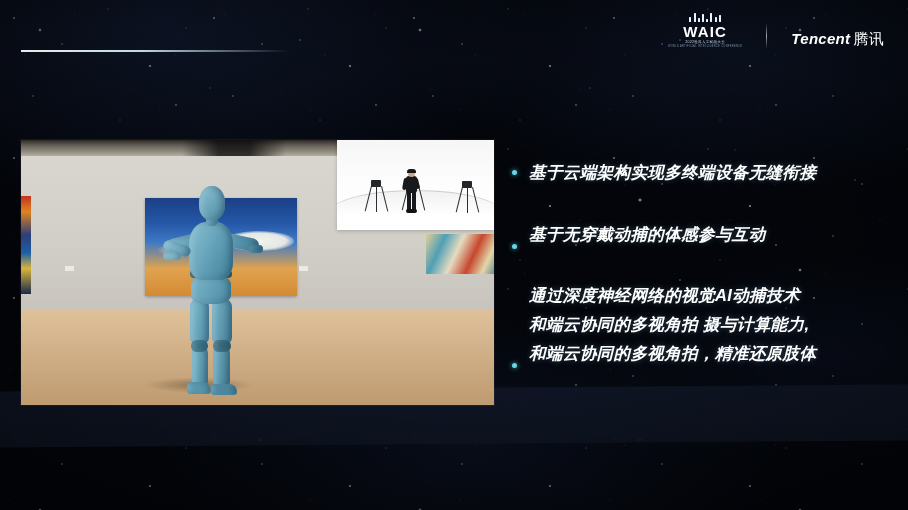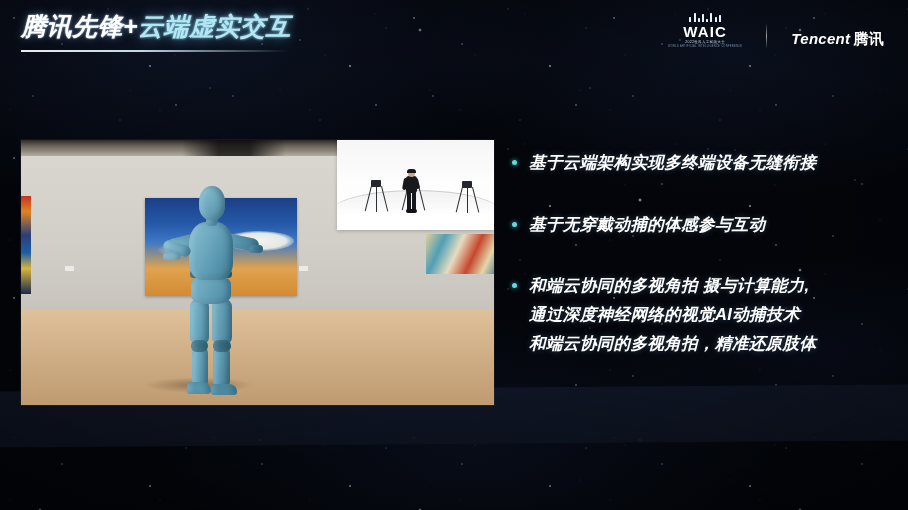--- a/index.html
+++ b/index.html
@@ -141,21 +141,21 @@
     margin-top: 1.4px; white-space: nowrap;
   }
   .logo-divider {
     width: 1px; height: 26px;
     background: linear-gradient(180deg, rgba(255,255,255,0), rgba(255,255,255,.62), rgba(255,255,255,0));
   }
   .tencent {
     font-size: 15px; font-weight: bold; font-style: italic;
     color: #ffffff; letter-spacing: .3px; white-space: nowrap;
   }
-  .tencent .cn { font-style: normal; font-weight: bold; margin-left: 3px; }
+  .tencent .cn { font-style: normal; font-weight: normal; margin-left: 3px; }
   
   .photo {
     position: absolute;
     left: 21px; top: 140px;
     width: 473px; height: 265px;
     overflow: hidden;
     background: #cfcbc4;
     box-shadow: 0 0 0 1px rgba(255,255,255,.05);
   }
   .gal-ceiling {
@@ -284,22 +284,23 @@
   .bullet {
     display: flex;
     align-items: flex-start;
     color: #ffffff;
     font-size: 16.5px;
     font-weight: bold;
     font-style: italic;
     line-height: 29px;
     letter-spacing: .4px;
     text-shadow: 0 0 6px rgba(150,205,245,.30);
-  }
-  .bullet + .bullet { margin-top: 33px; }
+    margin-top: 10px;
+  }
+  .bullet + .bullet { margin-top: 33px; align-items: flex-end; }
   .bullet .dot {
     flex: 0 0 auto;
     width: 5px; height: 5px;
     border-radius: 50%;
     background: #63d8e6;
     margin: 12px 12px 0 0;
     box-shadow: 0 0 5px rgba(99,216,230,.8);
   }
   .bullet .txt { flex: 1 1 auto; }
   .bullet .txt .ln { display: block; white-space: pre; }
@@ -312,23 +313,20 @@
 
   <div class="starfield">
     <div class="stars-a"></div>
     <div class="stars-b"></div>
     <div class="stars-c"></div>
   </div>
   <div class="band"></div>
   <div class="vignette"></div>
 
   <div class="header">
-    <div class="title">
-      <span class="t-white">腾讯先锋+</span><span class="t-cyan">云端虚实交互</span>
-    </div>
     <div class="title-rule"></div>
 
     <div class="logo-lockup">
       <div class="waic">
         <div class="waic-ticks">
           <i style="height:5px"></i>
             <i style="height:9px"></i>
             <i style="height:4px"></i>
             <i style="height:8px"></i>
             <i style="height:3px"></i>
@@ -425,21 +423,21 @@
     <div class="bullet" id="b2">
       <span class="dot"></span>
       <span class="txt">
         <span class="ln">基于无穿戴动捕的体感参与互动</span>
       </span>
     </div>
 
     <div class="bullet" id="b3">
       <span class="dot"></span>
       <span class="txt">
+        <span class="ln">通过深度神经网络的视觉AI动捕技术</span>
         <span class="ln">和端云协同的多视角拍 摄与计算能力,</span>
-        <span class="ln">通过深度神经网络的视觉AI动捕技术</span>
         <span class="ln">和端云协同的多视角拍，精准还原肢体</span>
       </span>
     </div>
 
   </div>
 
 </div>
 
 </body></html>

